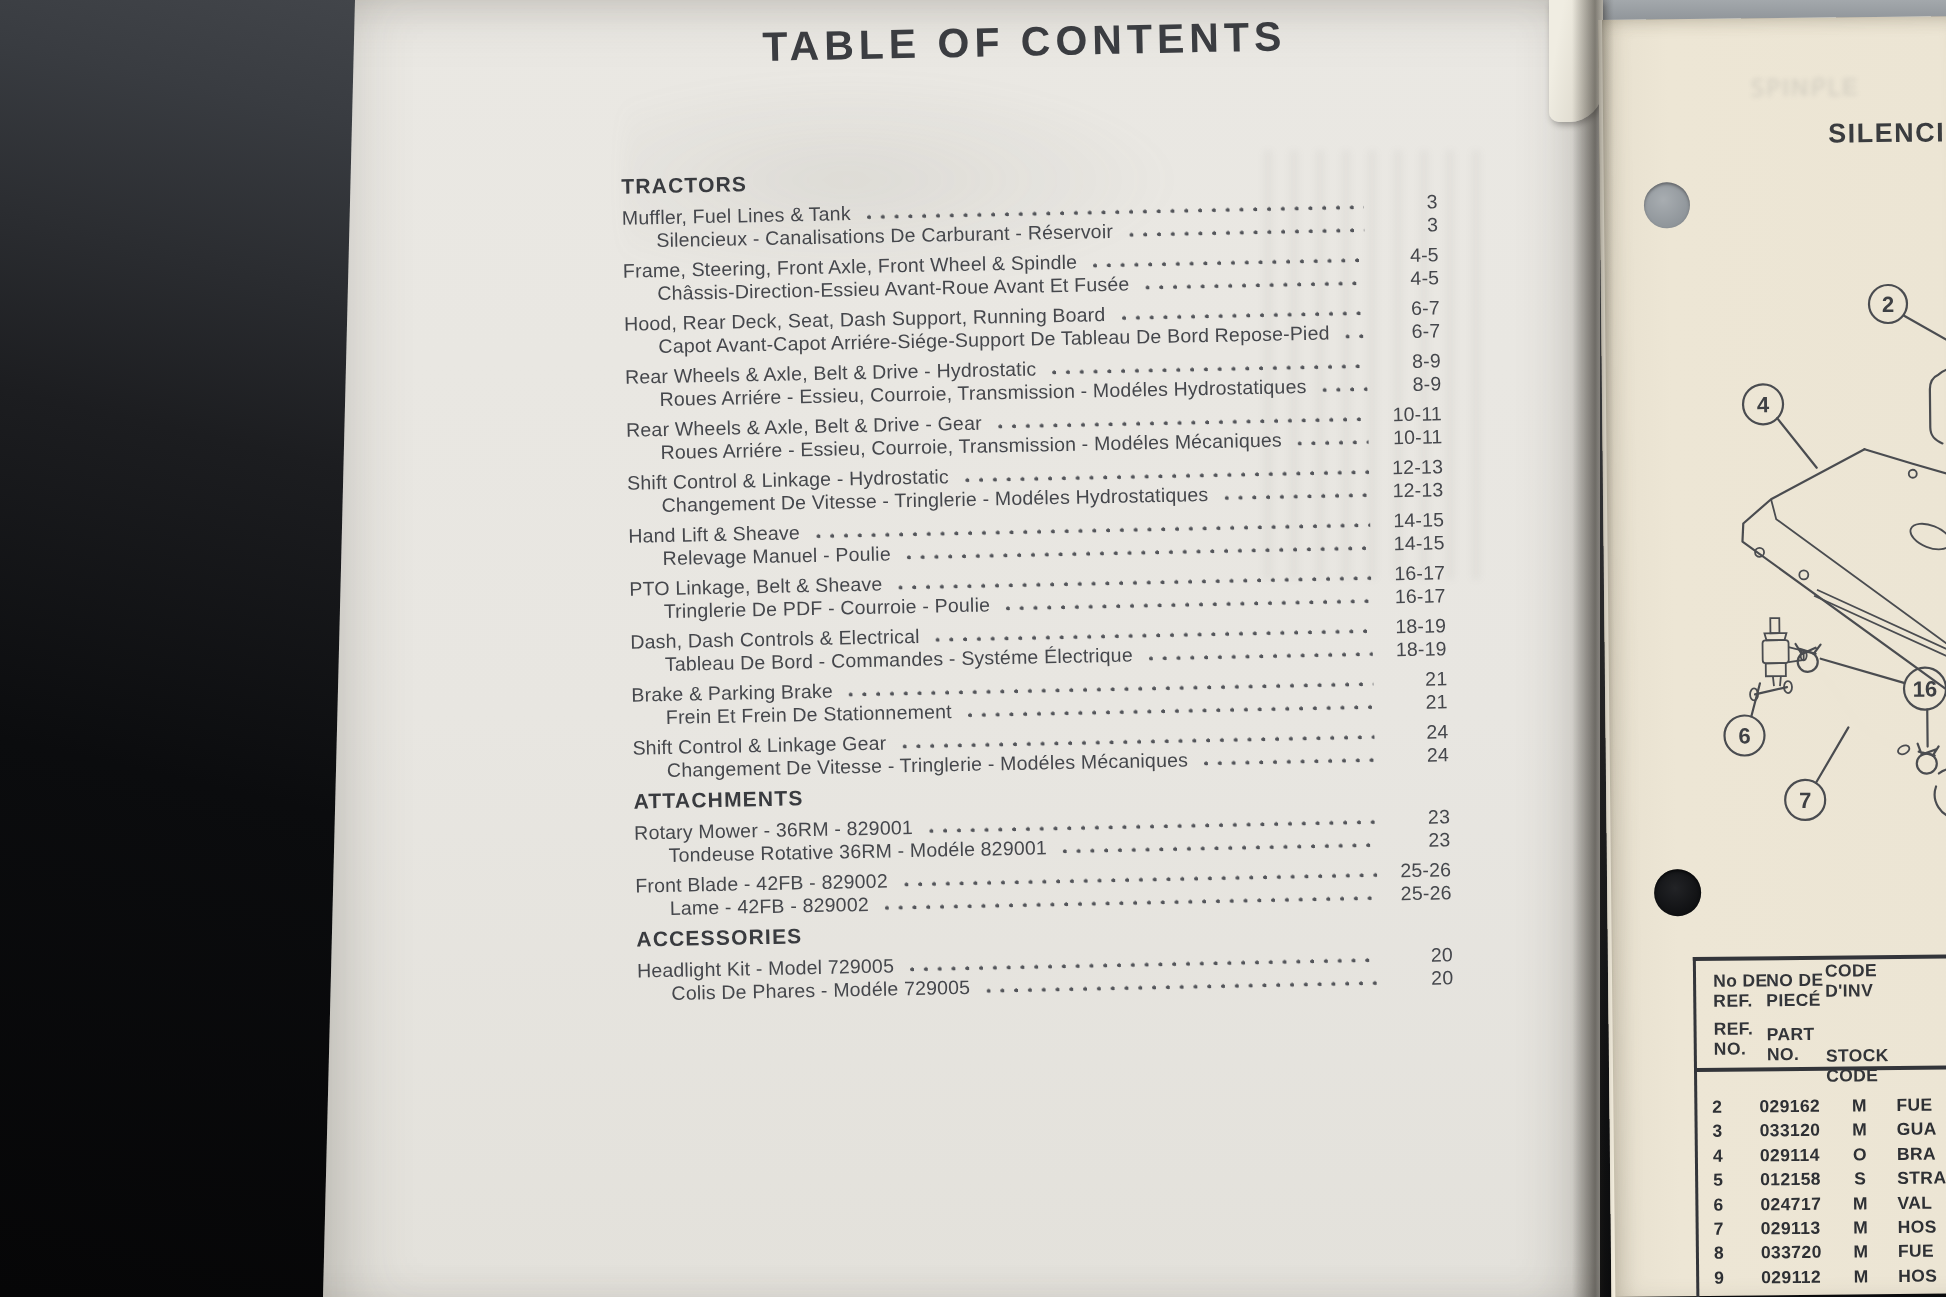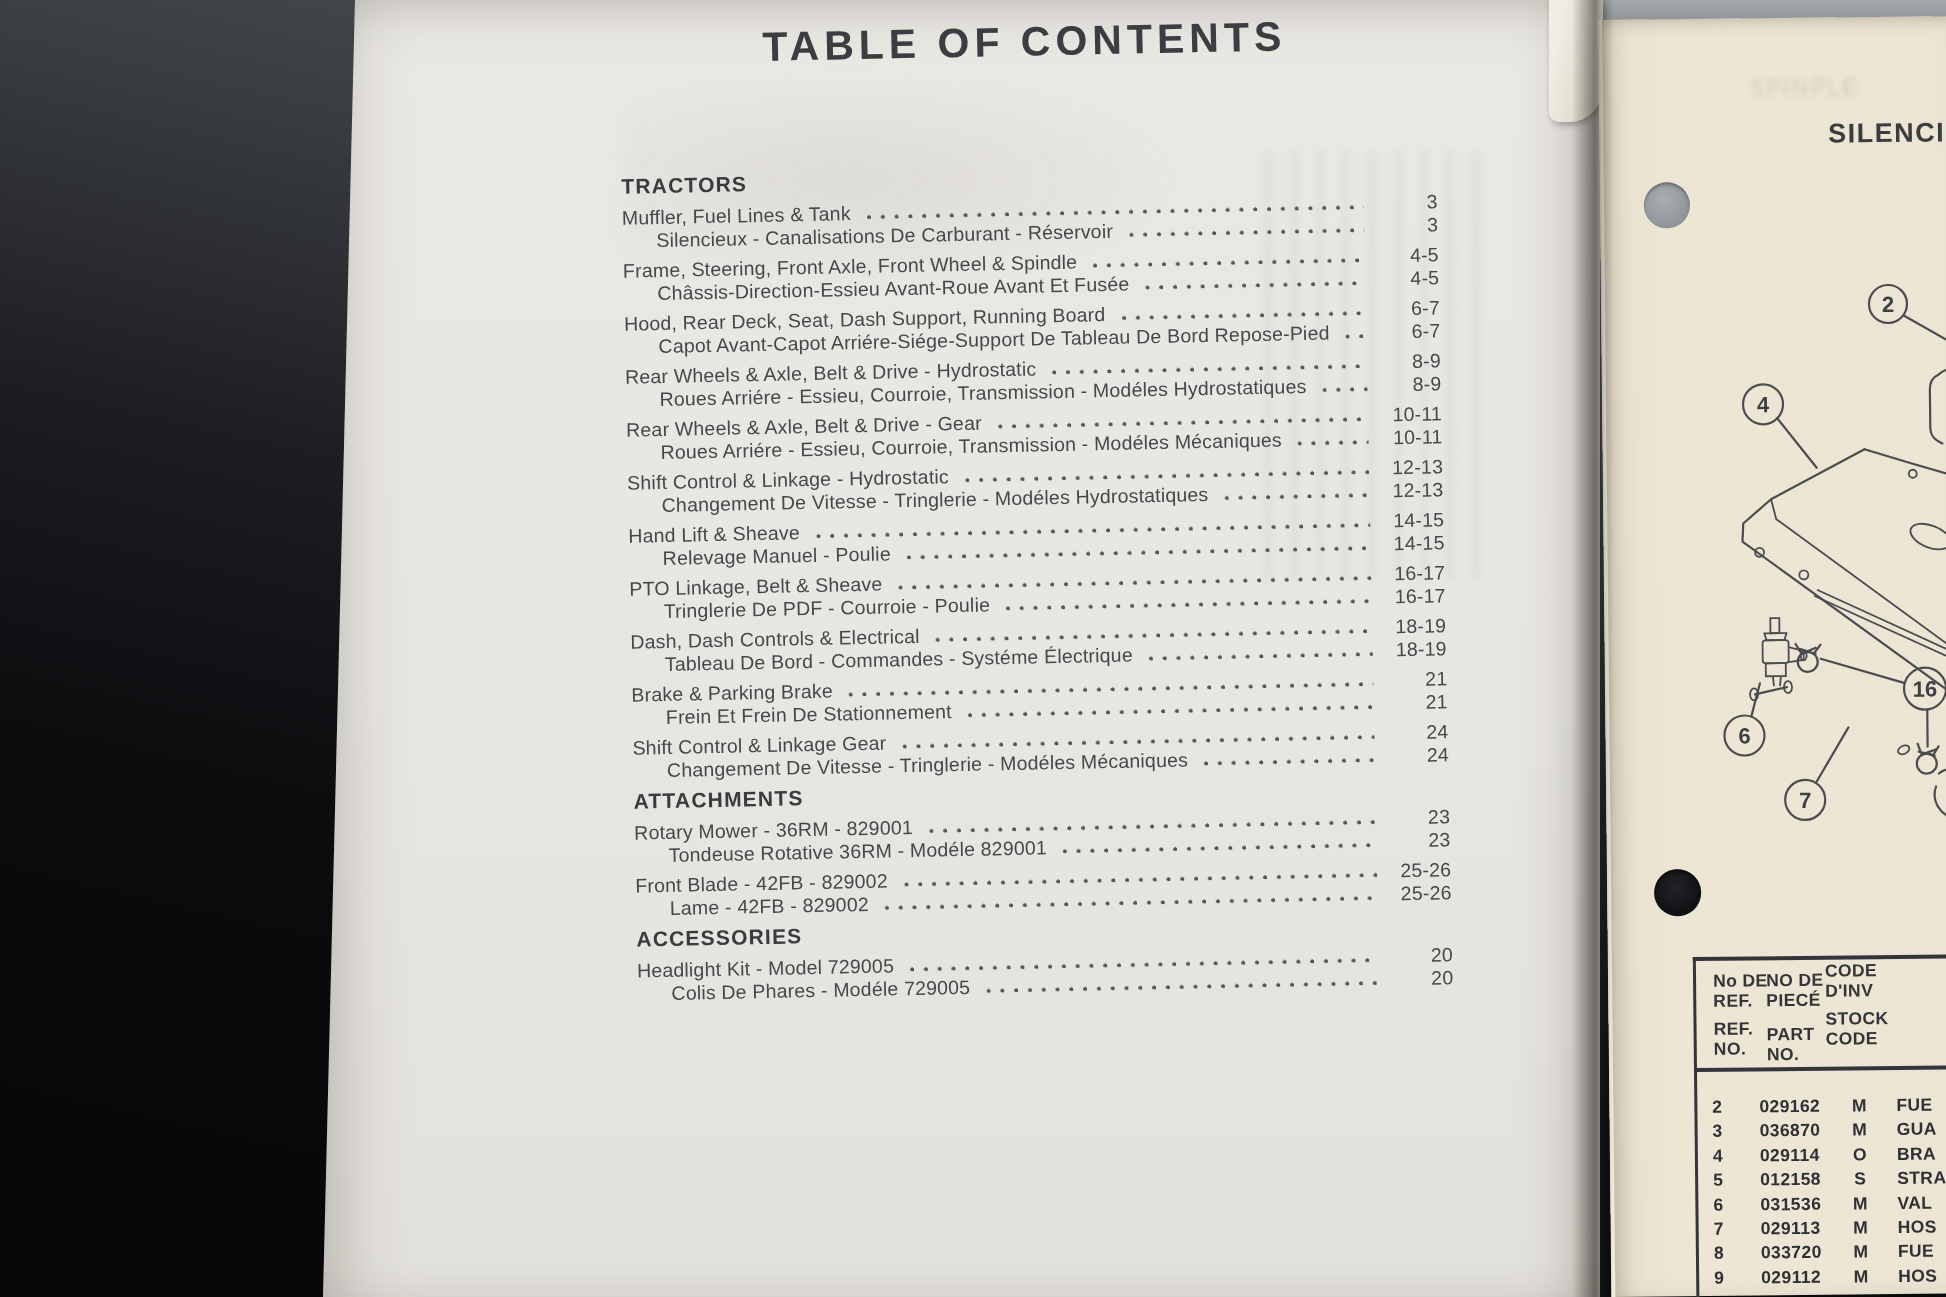--- a/index.html
+++ b/index.html
@@ -350,51 +350,51 @@
 
       <circle class="dg" cx="199" cy="782" r="20"></circle>
       <text class="callout-num" x="199" y="790" text-anchor="middle">7</text>
       <path class="dg" d="M210,765 L243,710"></path>
     </svg>
 
     <div class="parts-table">
       <div class="pt-header">
         <div class="pt-hcol c1"><span style="display: block;">No DE</span><span style="display: block;">REF.</span><span class="gap"></span><span style="display: block;">REF.</span><span style="display: block;">NO.</span></div>
         <div class="pt-hcol c2"><span style="display: block;">NO DE</span><span style="display: block;">PIECÉ</span><span class="gap"></span><span style="display: block; margin-top: 6px;">PART</span><span style="display: block;">NO.</span></div>
-        <div class="pt-hcol c3"><span style="display: block;">CODE</span><span style="display: block;">D'INV</span><span class="gap"></span><span style="display: block;">STOCK</span><span style="display: block;">CODE</span></div>
+        <div class="pt-hcol c3"><span style="display: block;">CODE</span><span style="display: block;">D'INV</span><span class="gap"></span><span style="display: block; margin-top: 37px;">STOCK</span><span style="display: block;">CODE</span></div>
 
       </div>
       <div class="pt-rows">
           <div class="trow">
             <span class="c-ref">2</span>
             <span class="c-part">029162</span>
             <span class="c-code">M</span>
             <span class="c-desc">FUE</span>
           </div>
           <div class="trow">
             <span class="c-ref">3</span>
-            <span class="c-part">036870</span>
+            <span class="c-part">033120</span>
             <span class="c-code">M</span>
             <span class="c-desc">GUA</span>
           </div>
           <div class="trow">
             <span class="c-ref">4</span>
             <span class="c-part">029114</span>
             <span class="c-code">O</span>
             <span class="c-desc">BRA</span>
           </div>
           <div class="trow">
             <span class="c-ref">5</span>
             <span class="c-part">012158</span>
             <span class="c-code">S</span>
             <span class="c-desc">STRA</span>
           </div>
           <div class="trow">
             <span class="c-ref">6</span>
-            <span class="c-part">031536</span>
+            <span class="c-part">024717</span>
             <span class="c-code">M</span>
             <span class="c-desc">VAL</span>
           </div>
           <div class="trow">
             <span class="c-ref">7</span>
             <span class="c-part">029113</span>
             <span class="c-code">M</span>
             <span class="c-desc">HOS</span>
           </div>
           <div class="trow">

